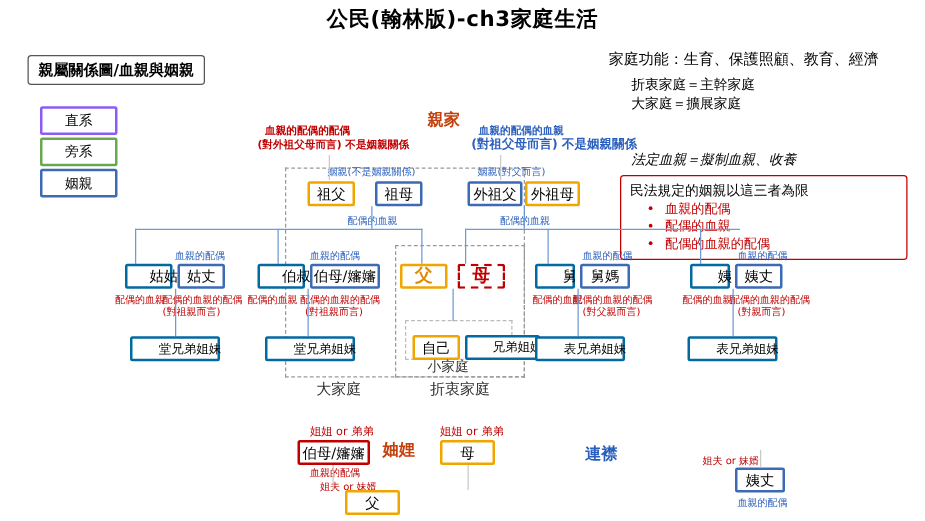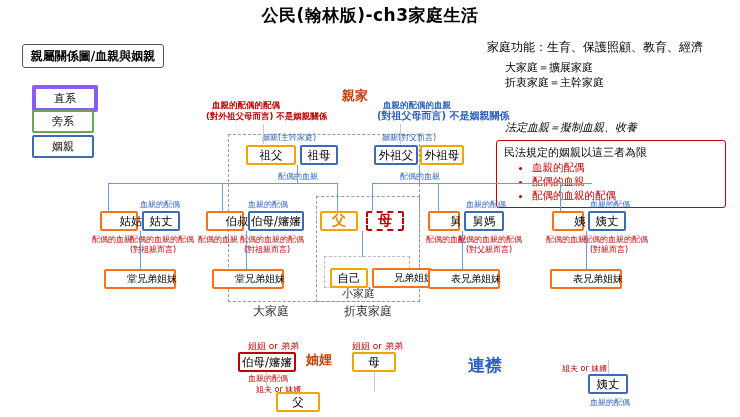--- a/index.html
+++ b/index.html
@@ -21,21 +21,21 @@
     top:44px;left:22px;width:140px;height:22px;
     border:1px solid #555;border-radius:3px;
     font-size:12px;font-weight:bold;display:flex;align-items:center;justify-content:center;
     background:#fff;
   }
   .legend-chip{
     width:58px;height:19px;font-size:11px;
     display:flex;align-items:center;justify-content:center;
     border-radius:2px;background:#fff;
   }
-  #lg1{top:85px;left:32px;border:4px solid #8b5cf6;}
+  #lg1{top:85px;left:32px;border:2px solid #8b5cf6;}
   #lg2{top:110px;left:32px;border:2px solid #6aa84f;}
   #lg3{top:135px;left:32px;border:2px solid #3c6ab5;}
 
   
   #fn-title{top:40px;left:487px;font-size:12.5px;}
   .rt{font-size:11px;line-height:15px;}
   #fn-list{top:60px;left:505px;}
   #law-note{top:120px;left:505px;font-size:11px;font-style:italic;}
   #rule-box{
     top:140px;left:496px;width:228px;height:66px;
@@ -51,48 +51,48 @@
     position:absolute;
     height:20px;
     border-radius:2px;
     background:#fff;
     font-size:11.5px;
     display:flex;align-items:center;justify-content:center;
     box-sizing:border-box;
     white-space:nowrap;
   }
   .b-orange{border:2px solid #f0a500;}
-  .b-green{border:2px solid #f97316;padding-left:24px;}
+  .b-green{border:2px solid #0369a1;padding-left:24px;}
   .b-blue{border:2px solid #3c6ab5;}
   .b-red{border:2px solid #c00000;}
 
   .lbl{position:absolute;font-size:8px;line-height:10px;white-space:nowrap;}
   .lbl-blue{color:#2a5fbd;}
   .lbl-red{color:#c00000;}
 
   .line{position:absolute;background:#6f9ad3;}
   .dash-box{position:absolute;border:1px dashed #999;box-sizing:border-box;}
   .section-lbl{position:absolute;font-size:12px;color:#333;}
   .hl-orange{color:#c2410c;font-weight:bold;font-size:13px;}
-  .hl-blue{color:#2a5fbd;font-weight:bold;font-size:17px;}
+  .hl-blue{color:#2a5fbd;font-weight:bold;font-size:13px;}
 </style>
 </head>
 <body>
 
 <div class="abs" id="title">公民(翰林版)-ch3家庭生活</div>
 
 <div class="abs" id="legend-title">親屬關係圖/血親與姻親</div>
 <div class="abs legend-chip" id="lg1">直系</div>
 <div class="abs legend-chip" id="lg2">旁系</div>
 <div class="abs legend-chip" id="lg3">姻親</div>
 
 <div class="abs rt" id="fn-title" style="font-size:12px;">家庭功能：生育、保護照顧、教育、經濟</div>
 <div class="abs rt" id="fn-list">
+  <div>折衷家庭＝主幹家庭</div>
   <div>大家庭＝擴展家庭</div>
-  <div>折衷家庭＝主幹家庭</div>
 </div>
 <div class="abs" id="law-note">法定血親＝擬制血親、收養</div>
 <div class="abs" id="rule-box"></div>
 <div class="abs" id="rule-head">民法規定的姻親以這三者為限</div>
 <div class="abs" id="rule-items">
   <ul>
     <li>血親的配偶</li>
     <li>配偶的血親</li>
     <li>配偶的血親的配偶</li>
   </ul>
@@ -103,27 +103,27 @@
 <div class="dash-box" style="left:324px;top:256px;width:86px;height:32px;border-color:#bbb;"></div>
 
 <div class="abs hl-orange" style="left:342px;top:87px;">親家</div>
 
 <div class="abs lbl lbl-red" style="left:212px;top:100px;font-size:8.5px;font-weight:bold;">血親的配偶的配偶</div>
 <div class="abs lbl lbl-red" style="left:206px;top:111px;font-size:8.5px;font-weight:bold;">(對外祖父母而言) 不是姻親關係</div>
 
 <div class="abs lbl lbl-blue" style="left:383px;top:100px;font-size:8.5px;font-weight:bold;">血親的配偶的血親</div>
 <div class="abs lbl lbl-blue" style="left:377px;top:111px;font-size:10px;font-weight:bold;">(對祖父母而言) 不是姻親關係</div>
 
-<div class="abs lbl lbl-blue" style="left:262px;top:133px;">姻親(主幹家庭)</div>
+<div class="abs lbl lbl-blue" style="left:262px;top:133px;">姻親(不是姻親關係)</div>
 <div class="abs lbl lbl-blue" style="left:382px;top:133px;">姻親(對父而言)</div>
 
 <div class="line" style="left:263px;top:124px;width:1px;height:20px;background:#c9c9c9;"></div>
 <div class="line" style="left:400px;top:124px;width:1px;height:20px;background:#c9c9c9;"></div>
 
-<div class="node b-orange" style="left:246px;top:145px;width:50px;">祖父</div>
+<div class="node b-orange" style="left:246px;top:145px;width:38px;">祖父</div>
 <div class="node b-blue" style="left:300px;top:145px;width:38px;">祖母</div>
 <div class="node b-blue" style="left:374px;top:145px;width:44px;">外祖父</div>
 <div class="node b-orange" style="left:420px;top:145px;width:44px;">外祖母</div>
 
 <div class="abs lbl lbl-blue" style="left:278px;top:172px;">配偶的血親</div>
 <div class="abs lbl lbl-blue" style="left:400px;top:172px;">配偶的血親</div>
 
 <div class="line" style="left:297px;top:165px;width:1px;height:18px;"></div>
 <div class="line" style="left:419px;top:165px;width:1px;height:18px;"></div>
 <div class="line" style="left:108px;top:183px;width:230px;height:1px;"></div>

